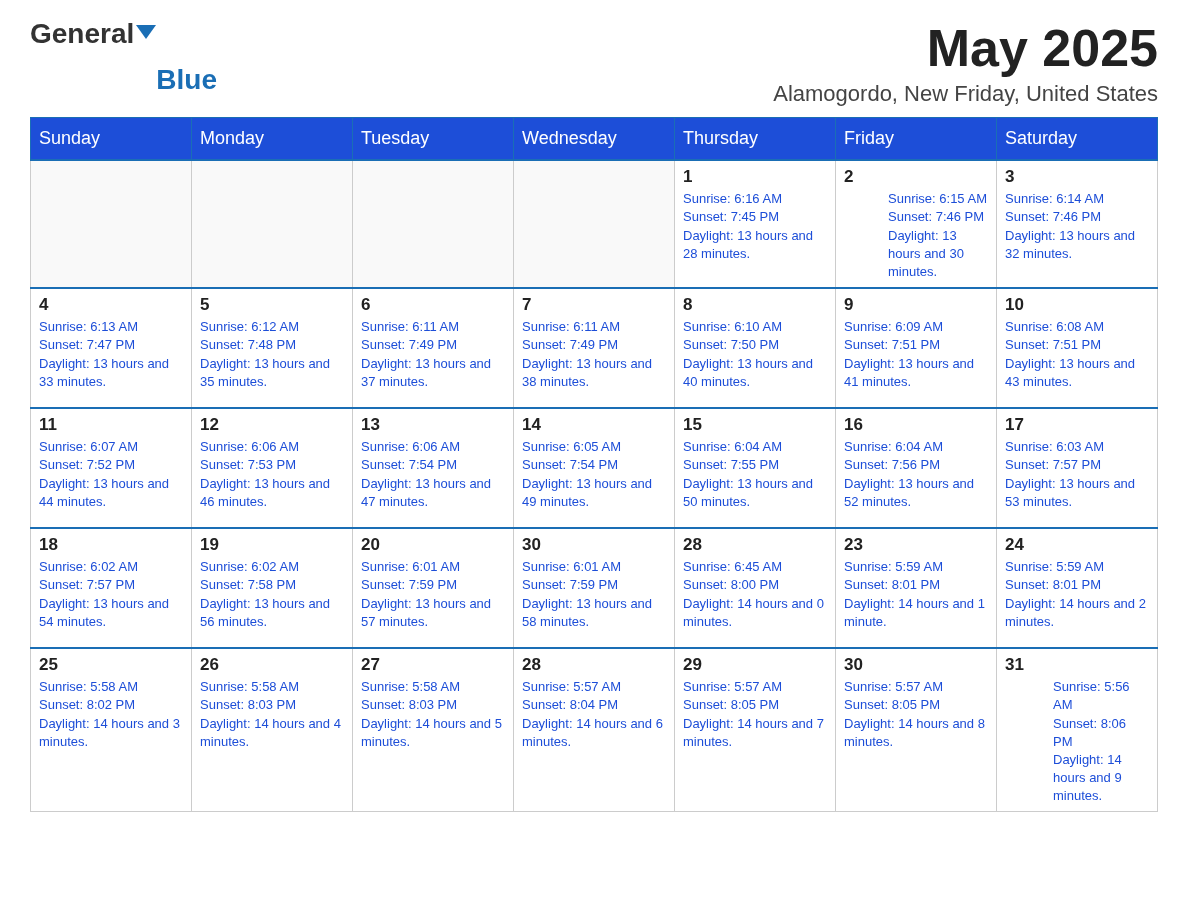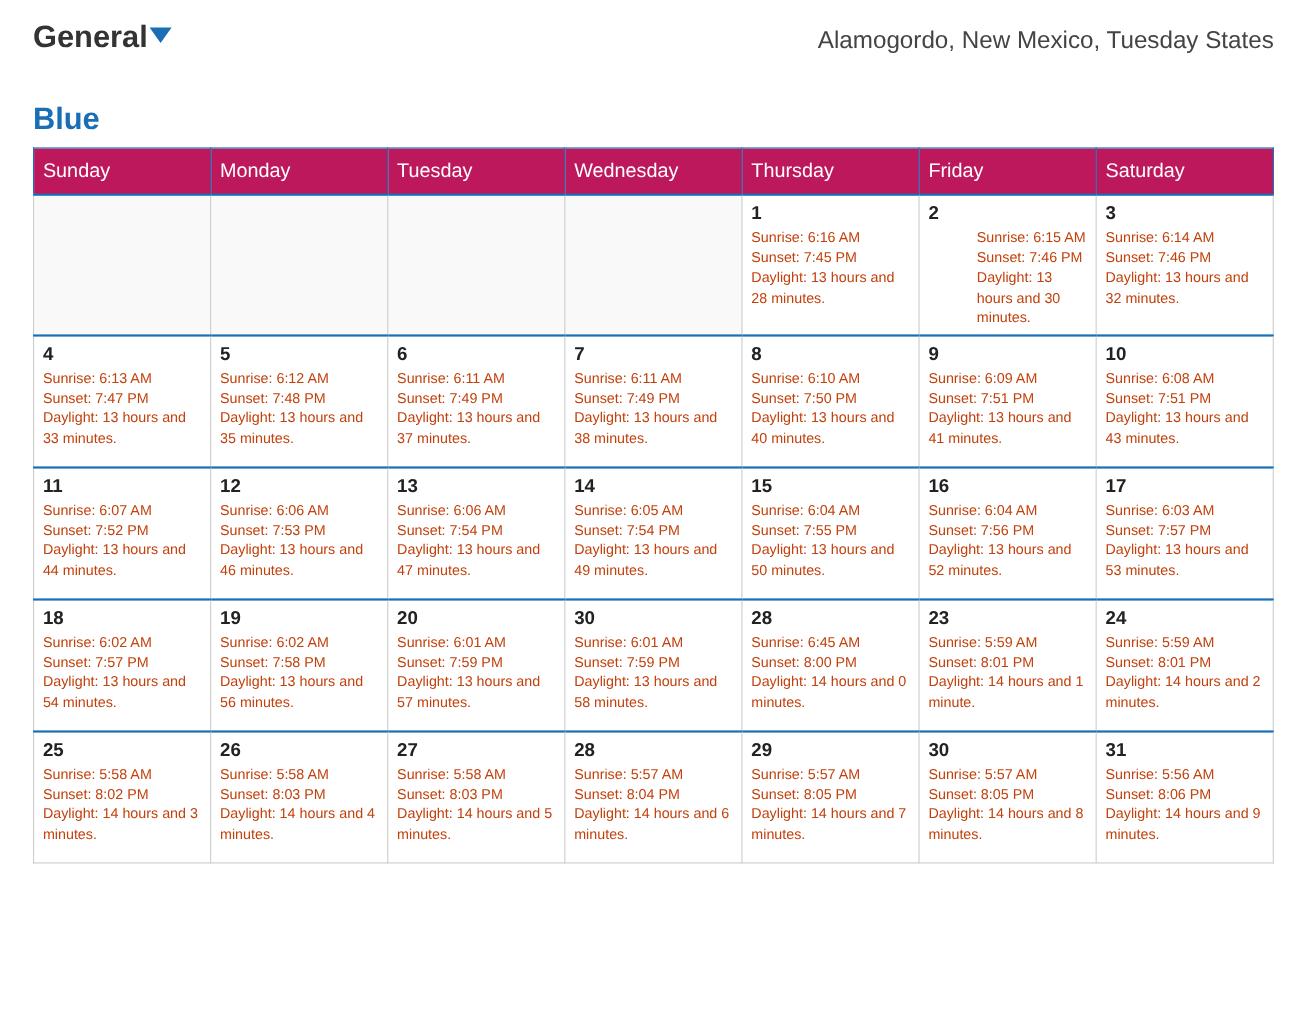--- a/index.html
+++ b/index.html
@@ -11,21 +11,21 @@
       min-height: 918px;
     }
     .header {
       display: flex;
       justify-content: space-between;
       align-items: flex-start;
       margin-bottom: 10px;
     }
     .logo {
       display: flex;
-      flex-direction: column;
+      flex-direction: row;
       align-items: flex-start;
     }
     .logo-text {
       font-size: 28px;
       font-weight: bold;
       color: #333;
       line-height: 1;
     }
     .logo-triangle {
       display: inline-block;
@@ -58,21 +58,21 @@
       font-size: 22px;
       color: #444;
       margin-top: 4px;
     }
     .calendar {
       width: 100%;
       border-collapse: collapse;
       margin-top: 10px;
     }
     .calendar th {
-      background: #be185d;
+      background: #1d4ed8;
       color: #fff;
       font-size: 18px;
       font-weight: normal;
       padding: 10px 8px;
       text-align: left;
       border: 1px solid #1a6eb5;
     }
     .calendar td {
       border: 1px solid #ccc;
       vertical-align: top;
@@ -83,21 +83,21 @@
     }
     .day-num {
       font-size: 17px;
       font-weight: bold;
       color: #222;
       display: block;
       margin-bottom: 3px;
     }
     .day-info {
       font-size: 13px;
-      color: #c2410c;
+      color: #1d4ed8;
       line-height: 1.4;
     }
     .empty-cell {
       background: #f9f9f9;
     }
     .week-row td {
       border-top: 2px solid #1a6eb5;
     }
   </style>
 </head>
@@ -105,21 +105,22 @@
 
 <div class="header">
   <div class="logo">
     <div style="display:flex;align-items:center;">
       <span class="logo-text">General</span>
       <span class="logo-triangle"></span>
     </div>
     <span class="logo-blue">Blue</span>
   </div>
   <div class="title-block">
-    <div class="location-title">Alamogordo, New Mexico, Tuesday States</div>
+    <div class="month-title">May 2025</div>
+    <div class="location-title">Alamogordo, New Friday, United States</div>
   </div>
 </div>
 
 <table class="calendar">
   <thead>
     <tr>
     <th>Sunday</th>
         <th>Monday</th>
         <th>Tuesday</th>
         <th>Wednesday</th>
@@ -317,19 +318,19 @@
 Daylight: 14 hours and 7 minutes.</div>
         </td>
         <td>
           <span class="day-num">30</span>
           <div class="day-info" style="white-space: pre-line;">Sunrise: 5:57 AM
 Sunset: 8:05 PM
 Daylight: 14 hours and 8 minutes.</div>
         </td>
         <td>
           <span class="day-num">31</span>
-          <div class="day-info" style="white-space: pre-line;">Sunrise: 5:56 AM
+          <div class="day-info" style="white-space: pre-line; margin-left: 48px;">Sunrise: 5:56 AM
 Sunset: 8:06 PM
 Daylight: 14 hours and 9 minutes.</div>
         </td>
       </tr>
     </tbody>
 </table>
 
 </body></html>

